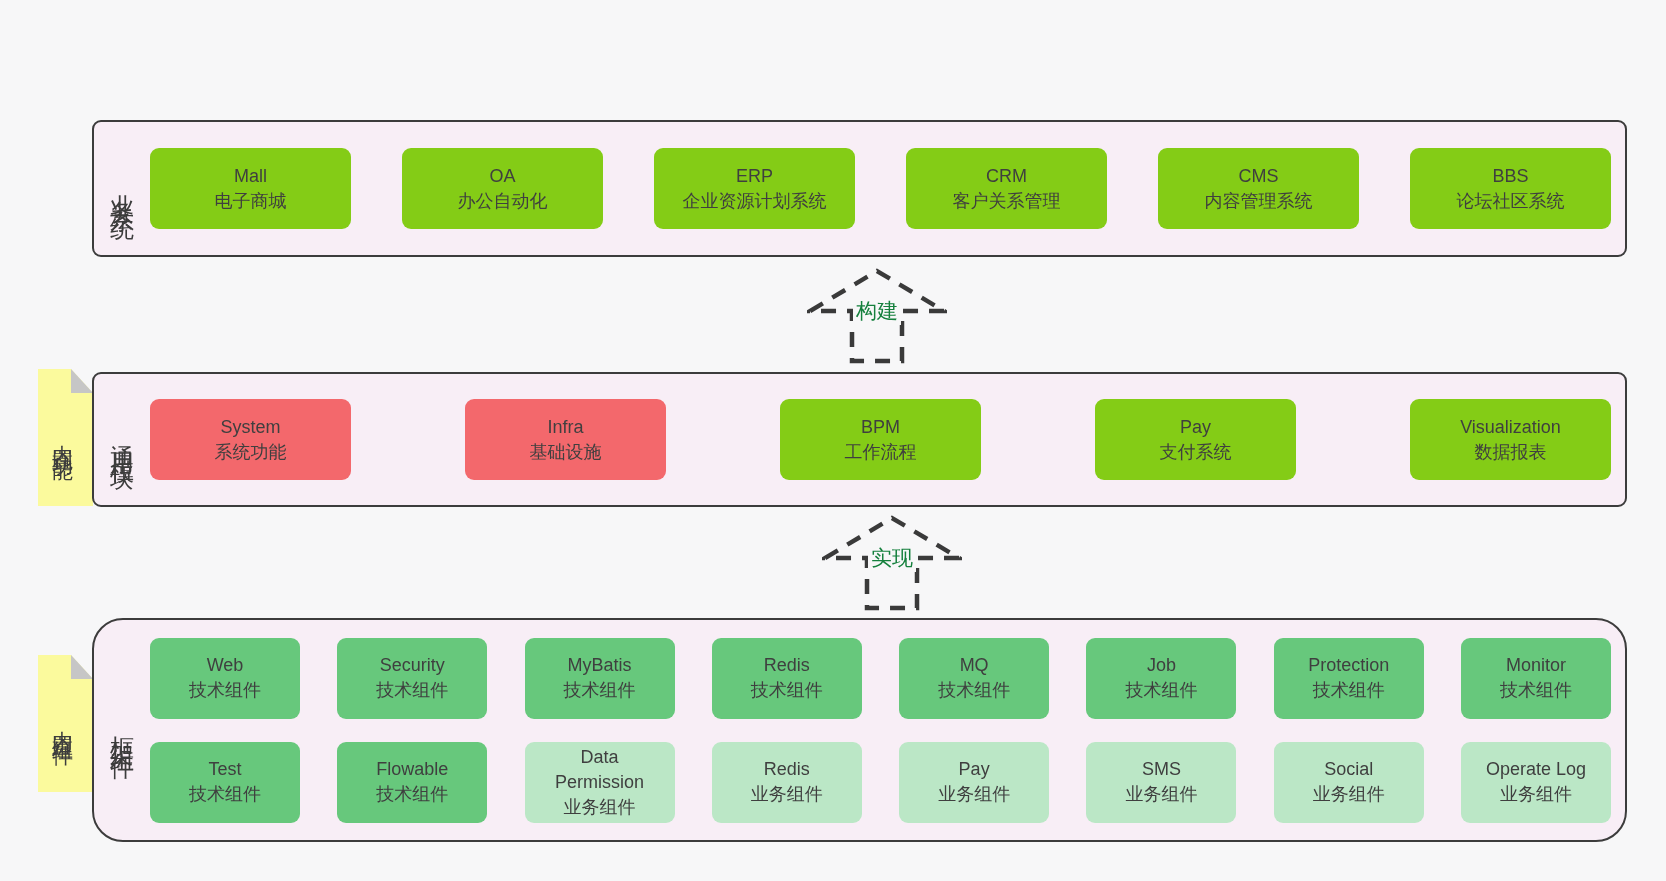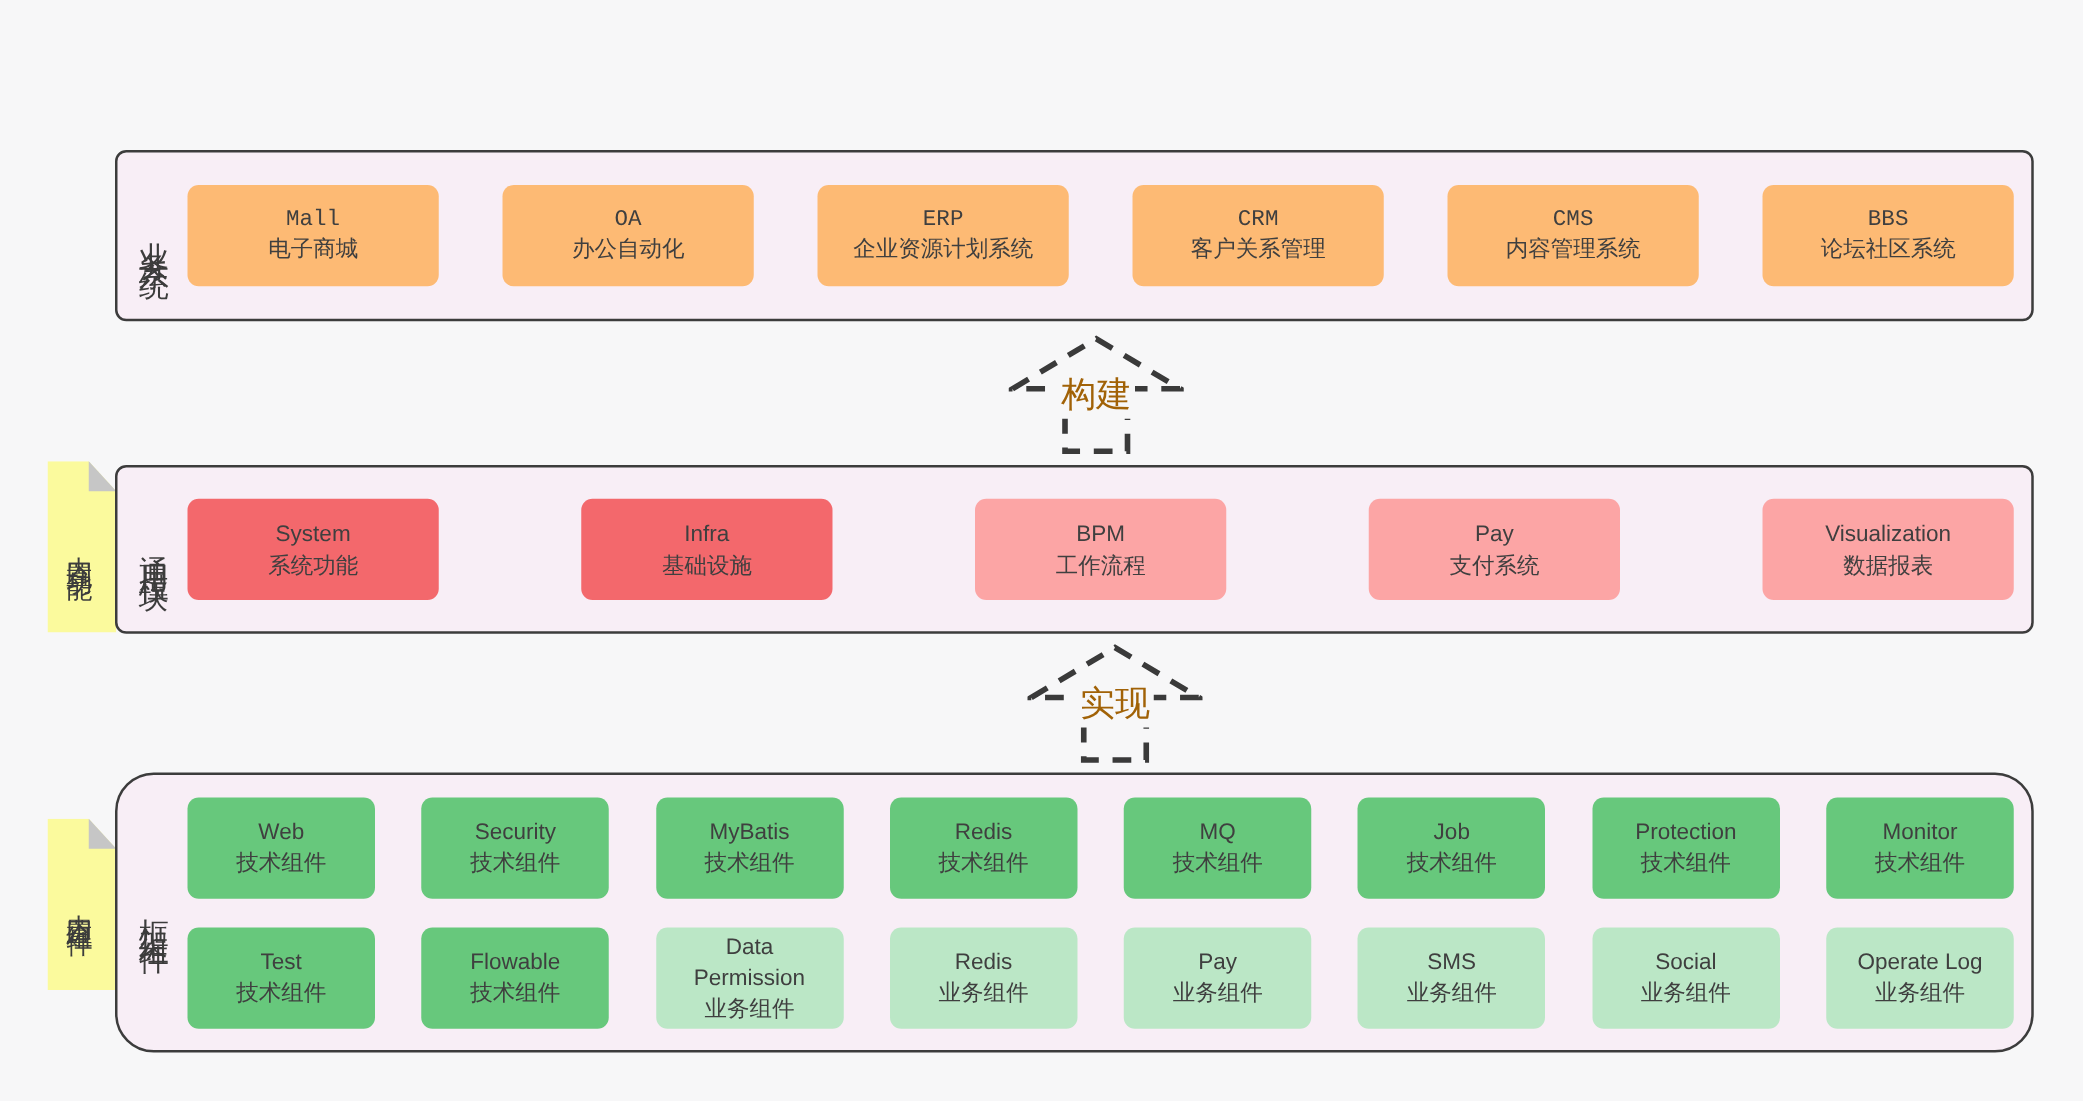--- a/index.html
+++ b/index.html
@@ -31,34 +31,34 @@
   }
   .row{display:flex;justify-content:space-between;}
   
   .box{
     height:81px;border-radius:9px;box-sizing:border-box;
     display:flex;flex-direction:column;align-items:center;justify-content:center;
     text-align:center;font-size:18px;line-height:25px;padding:0 10px;
   }
   #panel-business .box,#panel-modules .box{width:201px;}
   #panel-components .box{width:150px;padding:0 13px;}
-  .box.blue {background:#fdba74;font-family:Liberation Mono, monospace;}
+  .box.blue {background:#84cc16;}
   .box.red  {background:#f3686c;}
-  .box.pink {background:#fca5a5;}
+  .box.pink {background:#84cc16;}
   .box.green{background:#67c87c;}
   .box.green-light{background:#bbe7c6;}
   .box-title,.box-subtitle{width:100%;}
   
   .arrow{position:absolute;width:140px;height:96px;z-index:0;}
   #arrow-build    {left:807px;top:268px;}
   #arrow-implement{left:822px;top:515px;}
   .arrow svg{position:absolute;left:0;top:0;}
   .arrow-label{
     position:absolute;left:50%;top:29px;transform:translateX(-50%);
-    background:#f7f7f8;padding:0 3px;font-size:28px;white-space:nowrap;color:#a16207;
+    background:#f7f7f8;padding:0 3px;font-size:21px;white-space:nowrap;color:#15803d;
   }
   
   .sticky{position:absolute;left:38px;width:55px;height:137px;z-index:0;}
   #sticky-functions {top:369px;}
   #sticky-components{top:655px;}
   .sticky svg{position:absolute;left:0;top:0;}
   .sticky-label{
     position:absolute;left:0;top:0;width:50px;height:100%;
     display:flex;align-items:center;justify-content:center;
     writing-mode:vertical-lr;text-orientation:upright;

